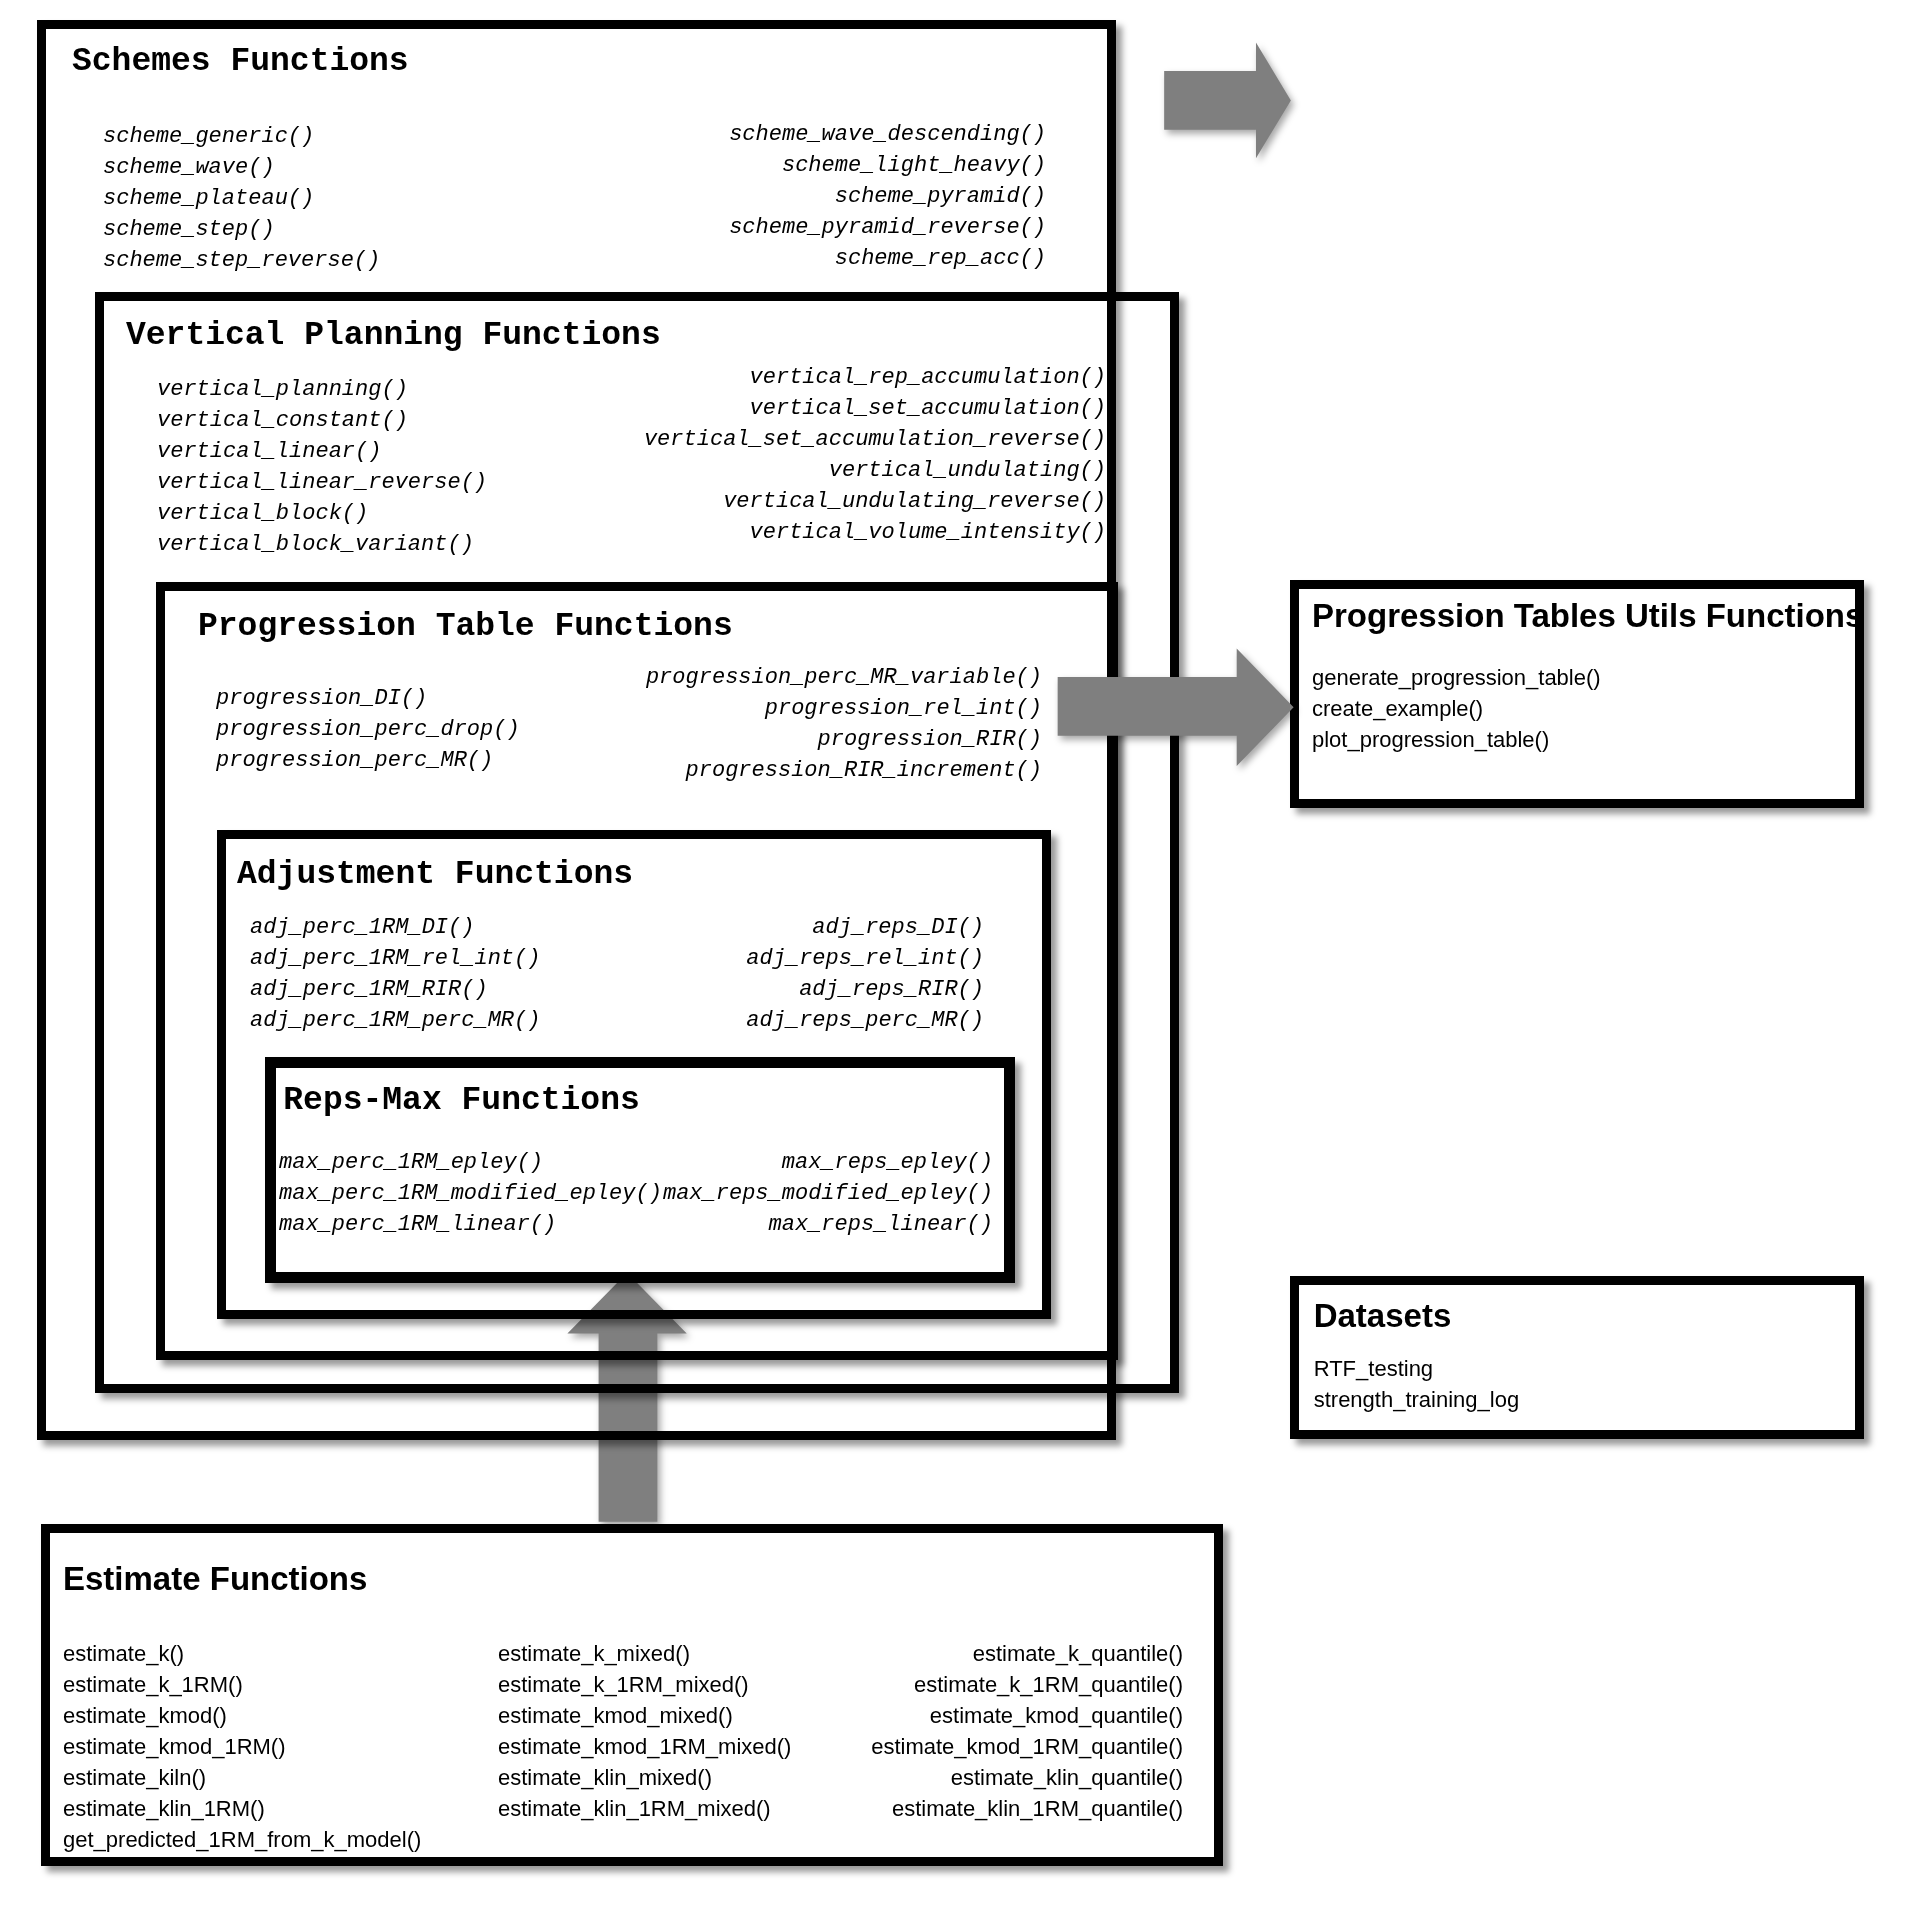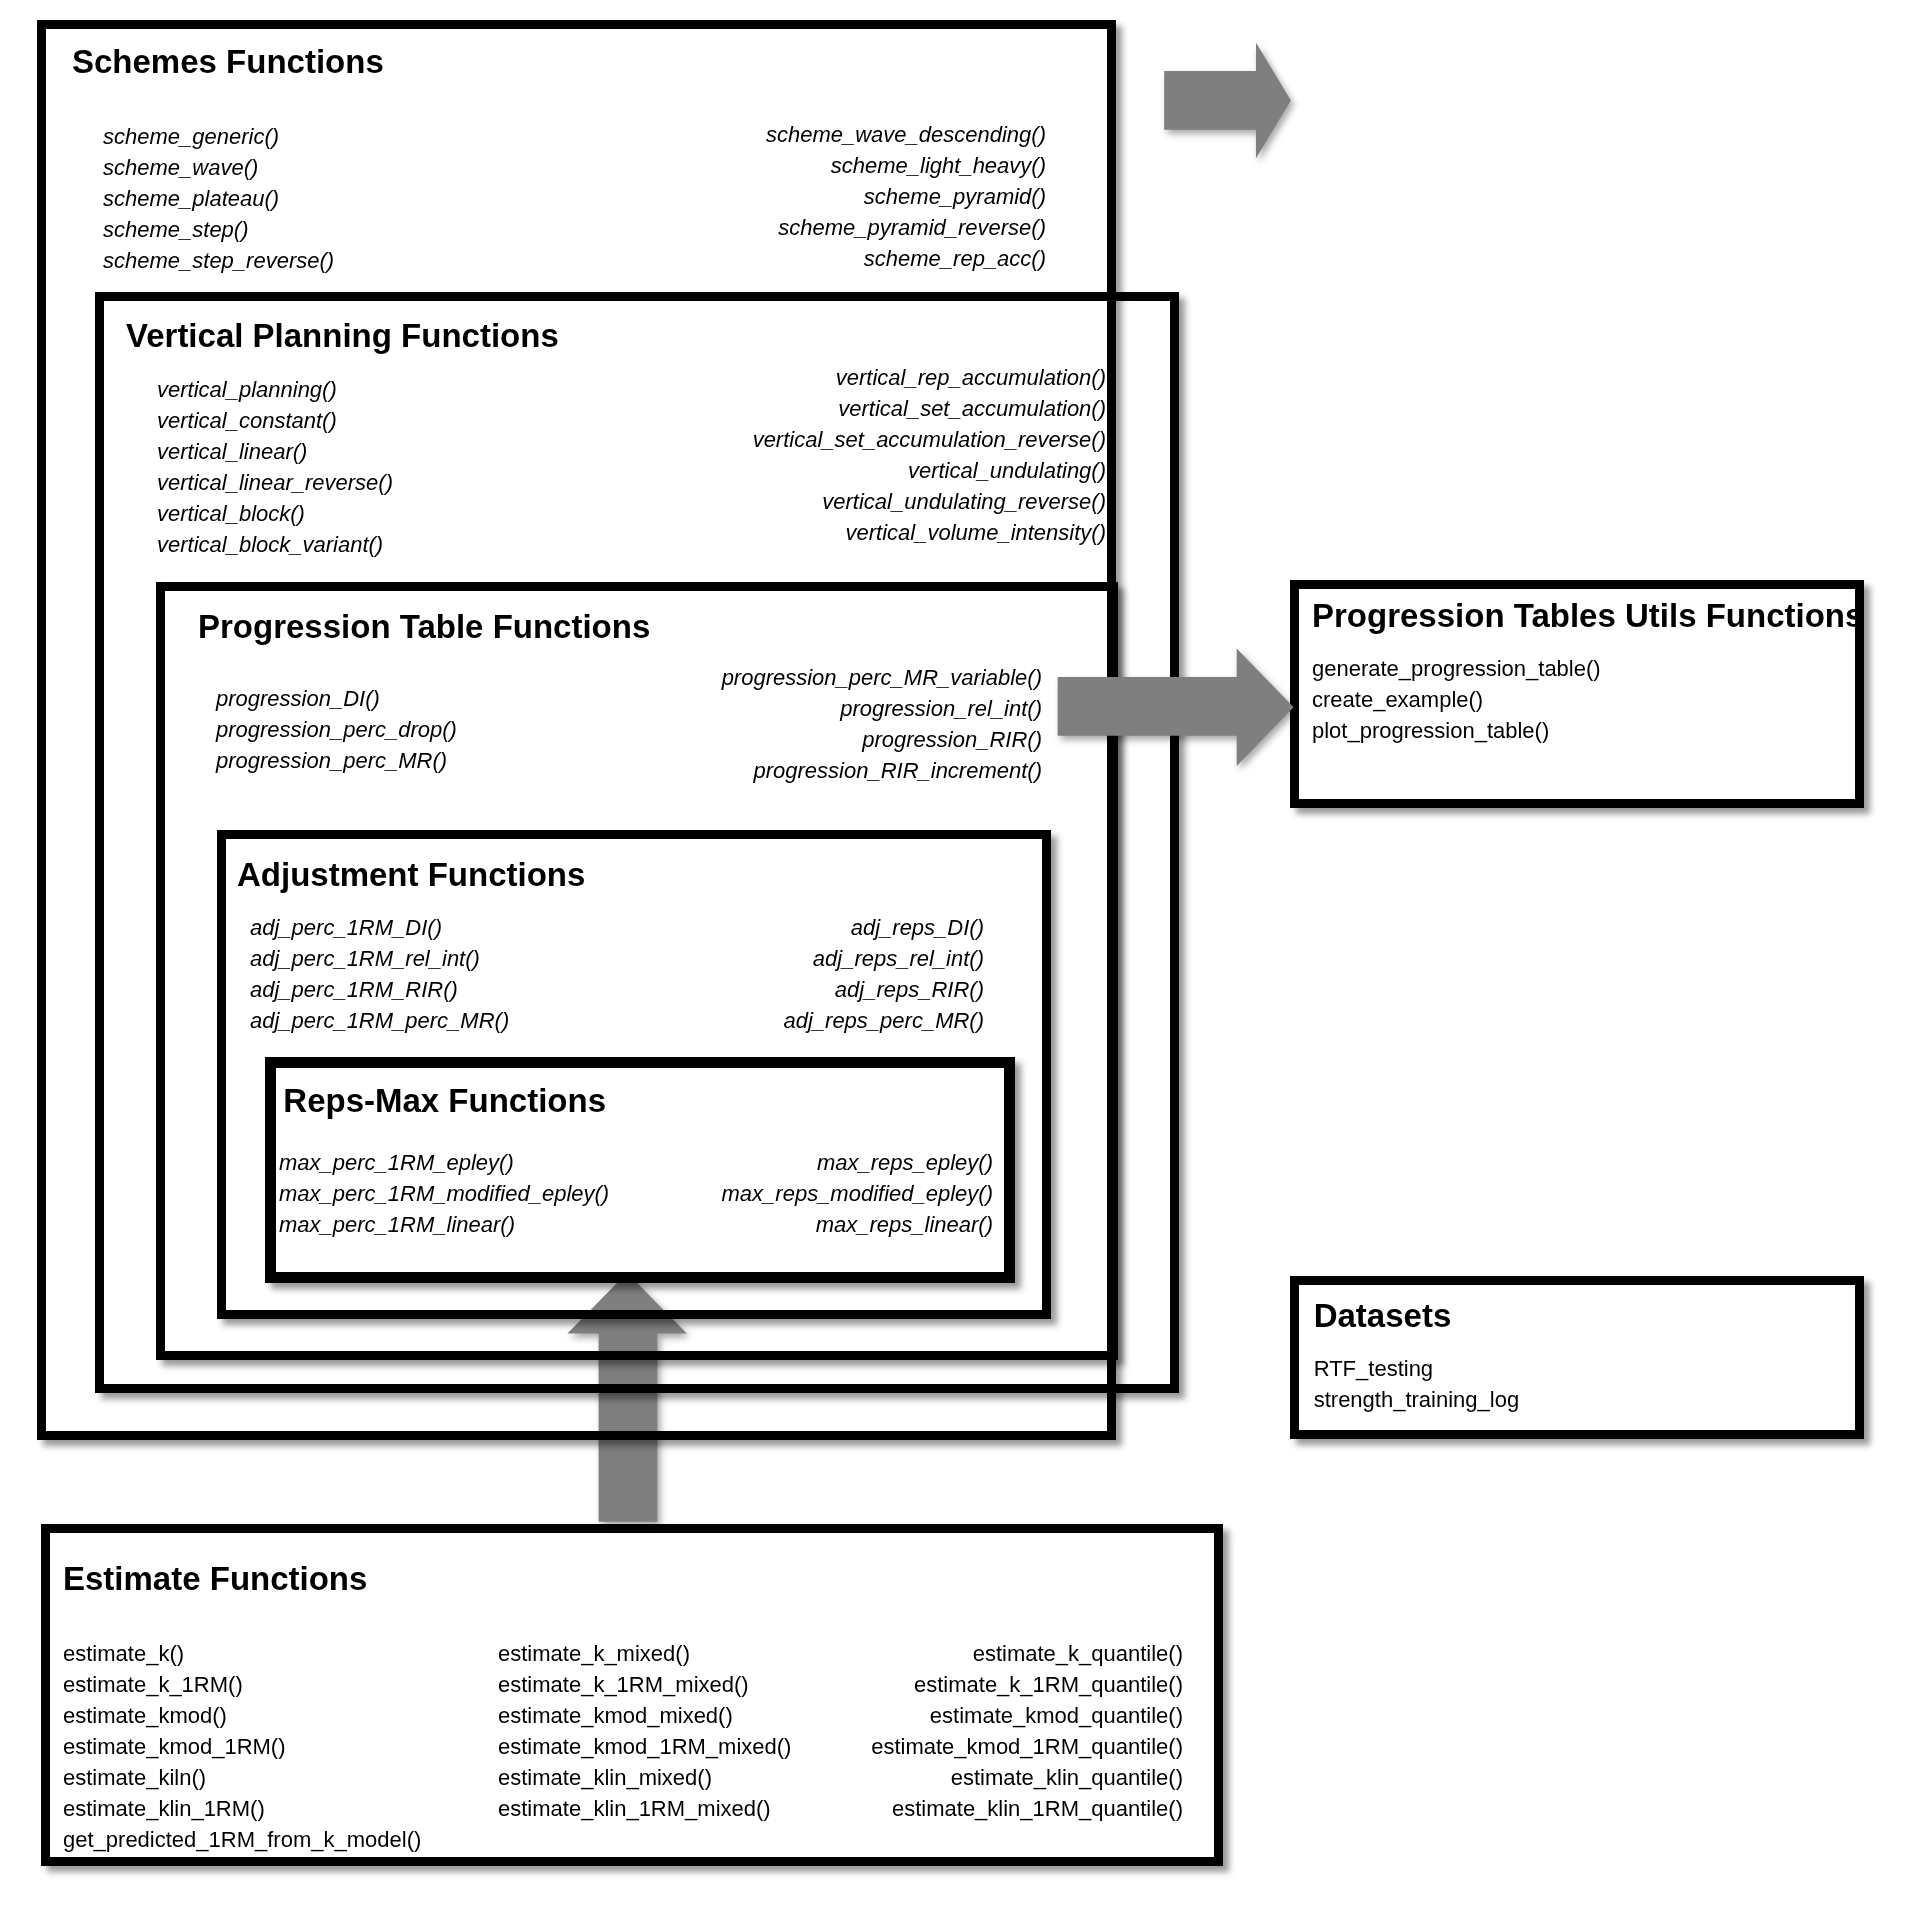--- a/index.html
+++ b/index.html
@@ -31,21 +31,21 @@
     position:absolute;
     font-size:22px;
     line-height:31px;
     white-space:nowrap;
   }
   .col.it{font-style:italic;}
   .col.r{text-align:right;}
   .fn{white-space:nowrap;}
 
   
-  .b-schemes   {left:37px;  top:20px;   width:1079px; height:1420px;}
+  .b-schemes   {left:37px;  top:20px;   width:1079px; height:1420px;font-family:Liberation Mono, monospace;}
   .b-vertical  {left:49px;  top:263px;  width:1084px; height:1101px;}
   .b-progress  {left:52px;  top:273px;  width:962px; height:778px;margin-top:8px;}
   .b-adjust    {left:52px;  top:239px;  width:834px;  height:489px;}
   .b-repsmax   {left:39px;  top:218px;  width:750px;  height:226px; border-width:11px;}
 
   .b-schemesutils {left:1290px; top:26px;   width:574px; height:149px;}
   .b-progutils    {left:1290px; top:580px;  width:574px; height:228px;}
   .b-datasets     {left:1290px; top:1276px; width:574px; height:163px;}
   .b-estimate     {left:41px;   top:1524px; width:1182px; height:342px;padding-left:29px;}
 
@@ -65,21 +65,21 @@
   .c-schemes-r {right:61px; top:90px;}
   .c-vertical-l{left:53px;  top:73px;}
   .c-vertical-r{right:64px; top:61px;}
   .c-progress-l{left:51px;  top:92px;}
   .c-progress-r{right:67px; top:71px;}
   .c-adjust-l  {left:24px;  top:73px;}
   .c-adjust-r  {right:58px; top:73px;}
   .c-repsmax-l {left:3px;   top:79px;}
   .c-repsmax-r {right:11px; top:79px;}
   .c-schemesutils{left:16.5px; top:66px;}
-  .c-progutils   {left:13px; top:64px;}
+  .c-progutils   {left:13px; top:73px;}
   .c-datasets    {left:14.7px; top:68px;}
   .c-est-1 {left:13px;  top:105px;}
   .c-est-2 {left:448px; top:105px;}
   .c-est-3 {right:31px; top:105px;}
 
   
   .arrow-layer{
     position:absolute;
     left:0; top:0;
     width:1906px;

